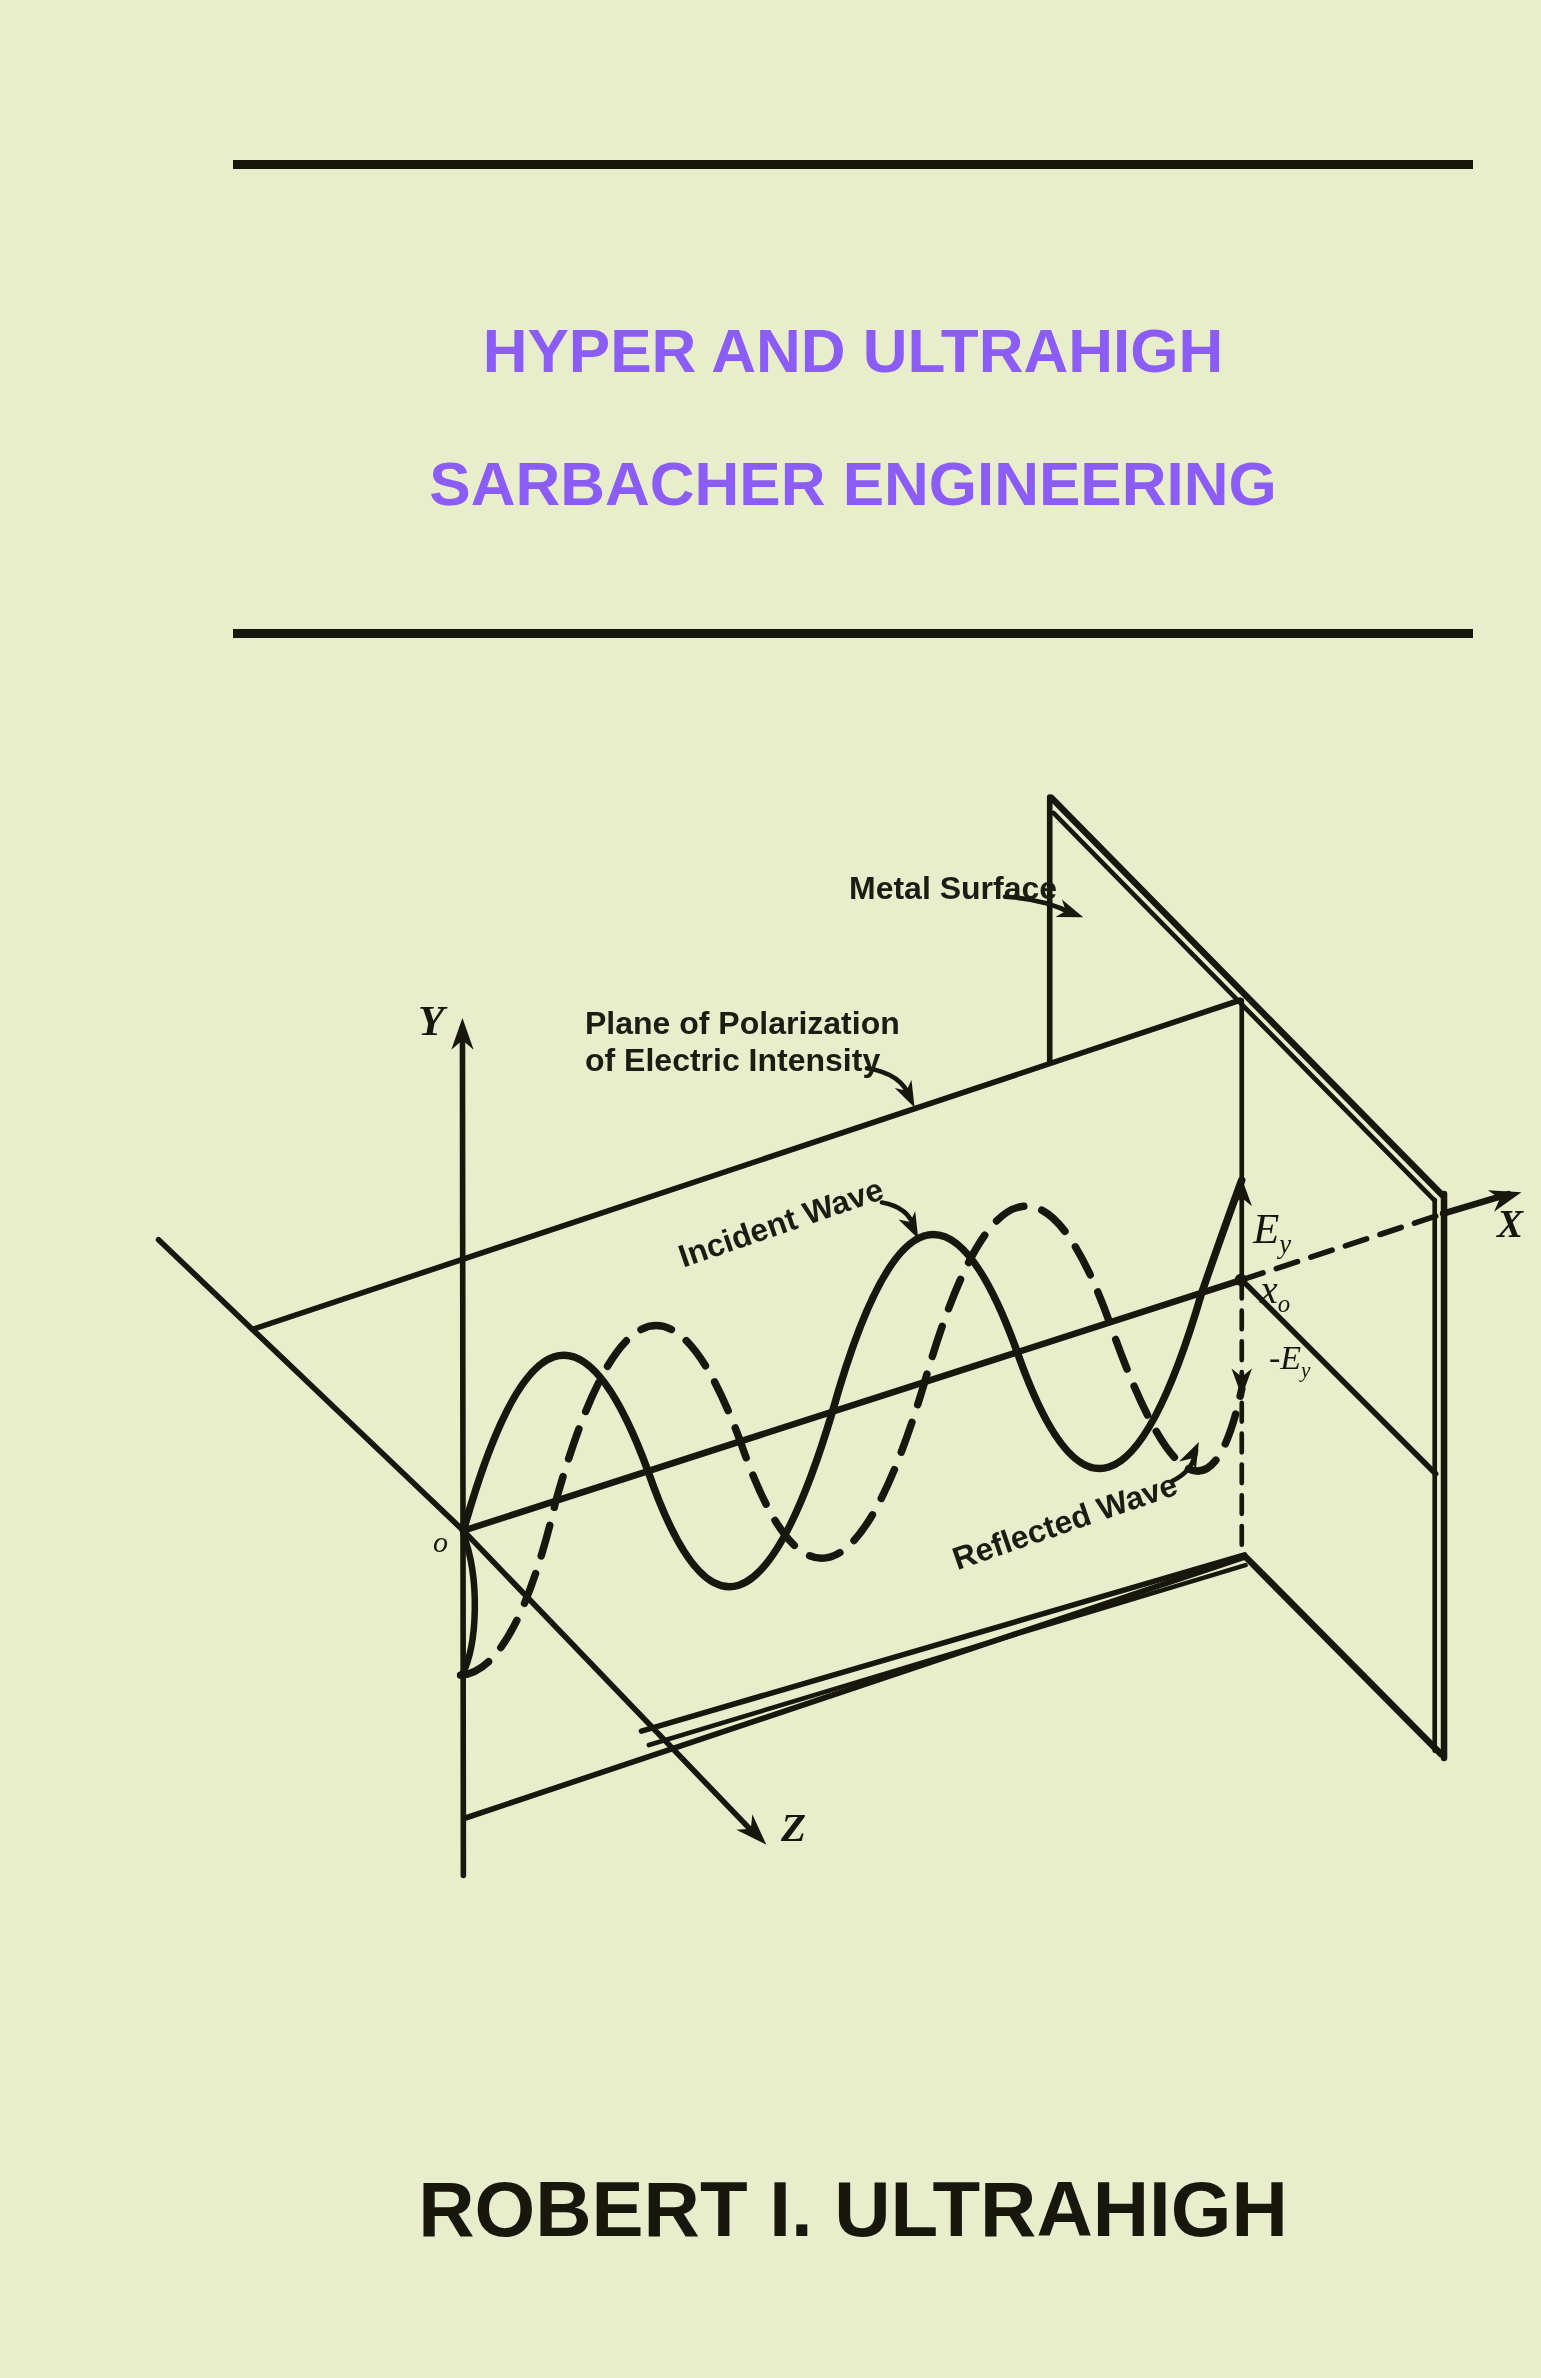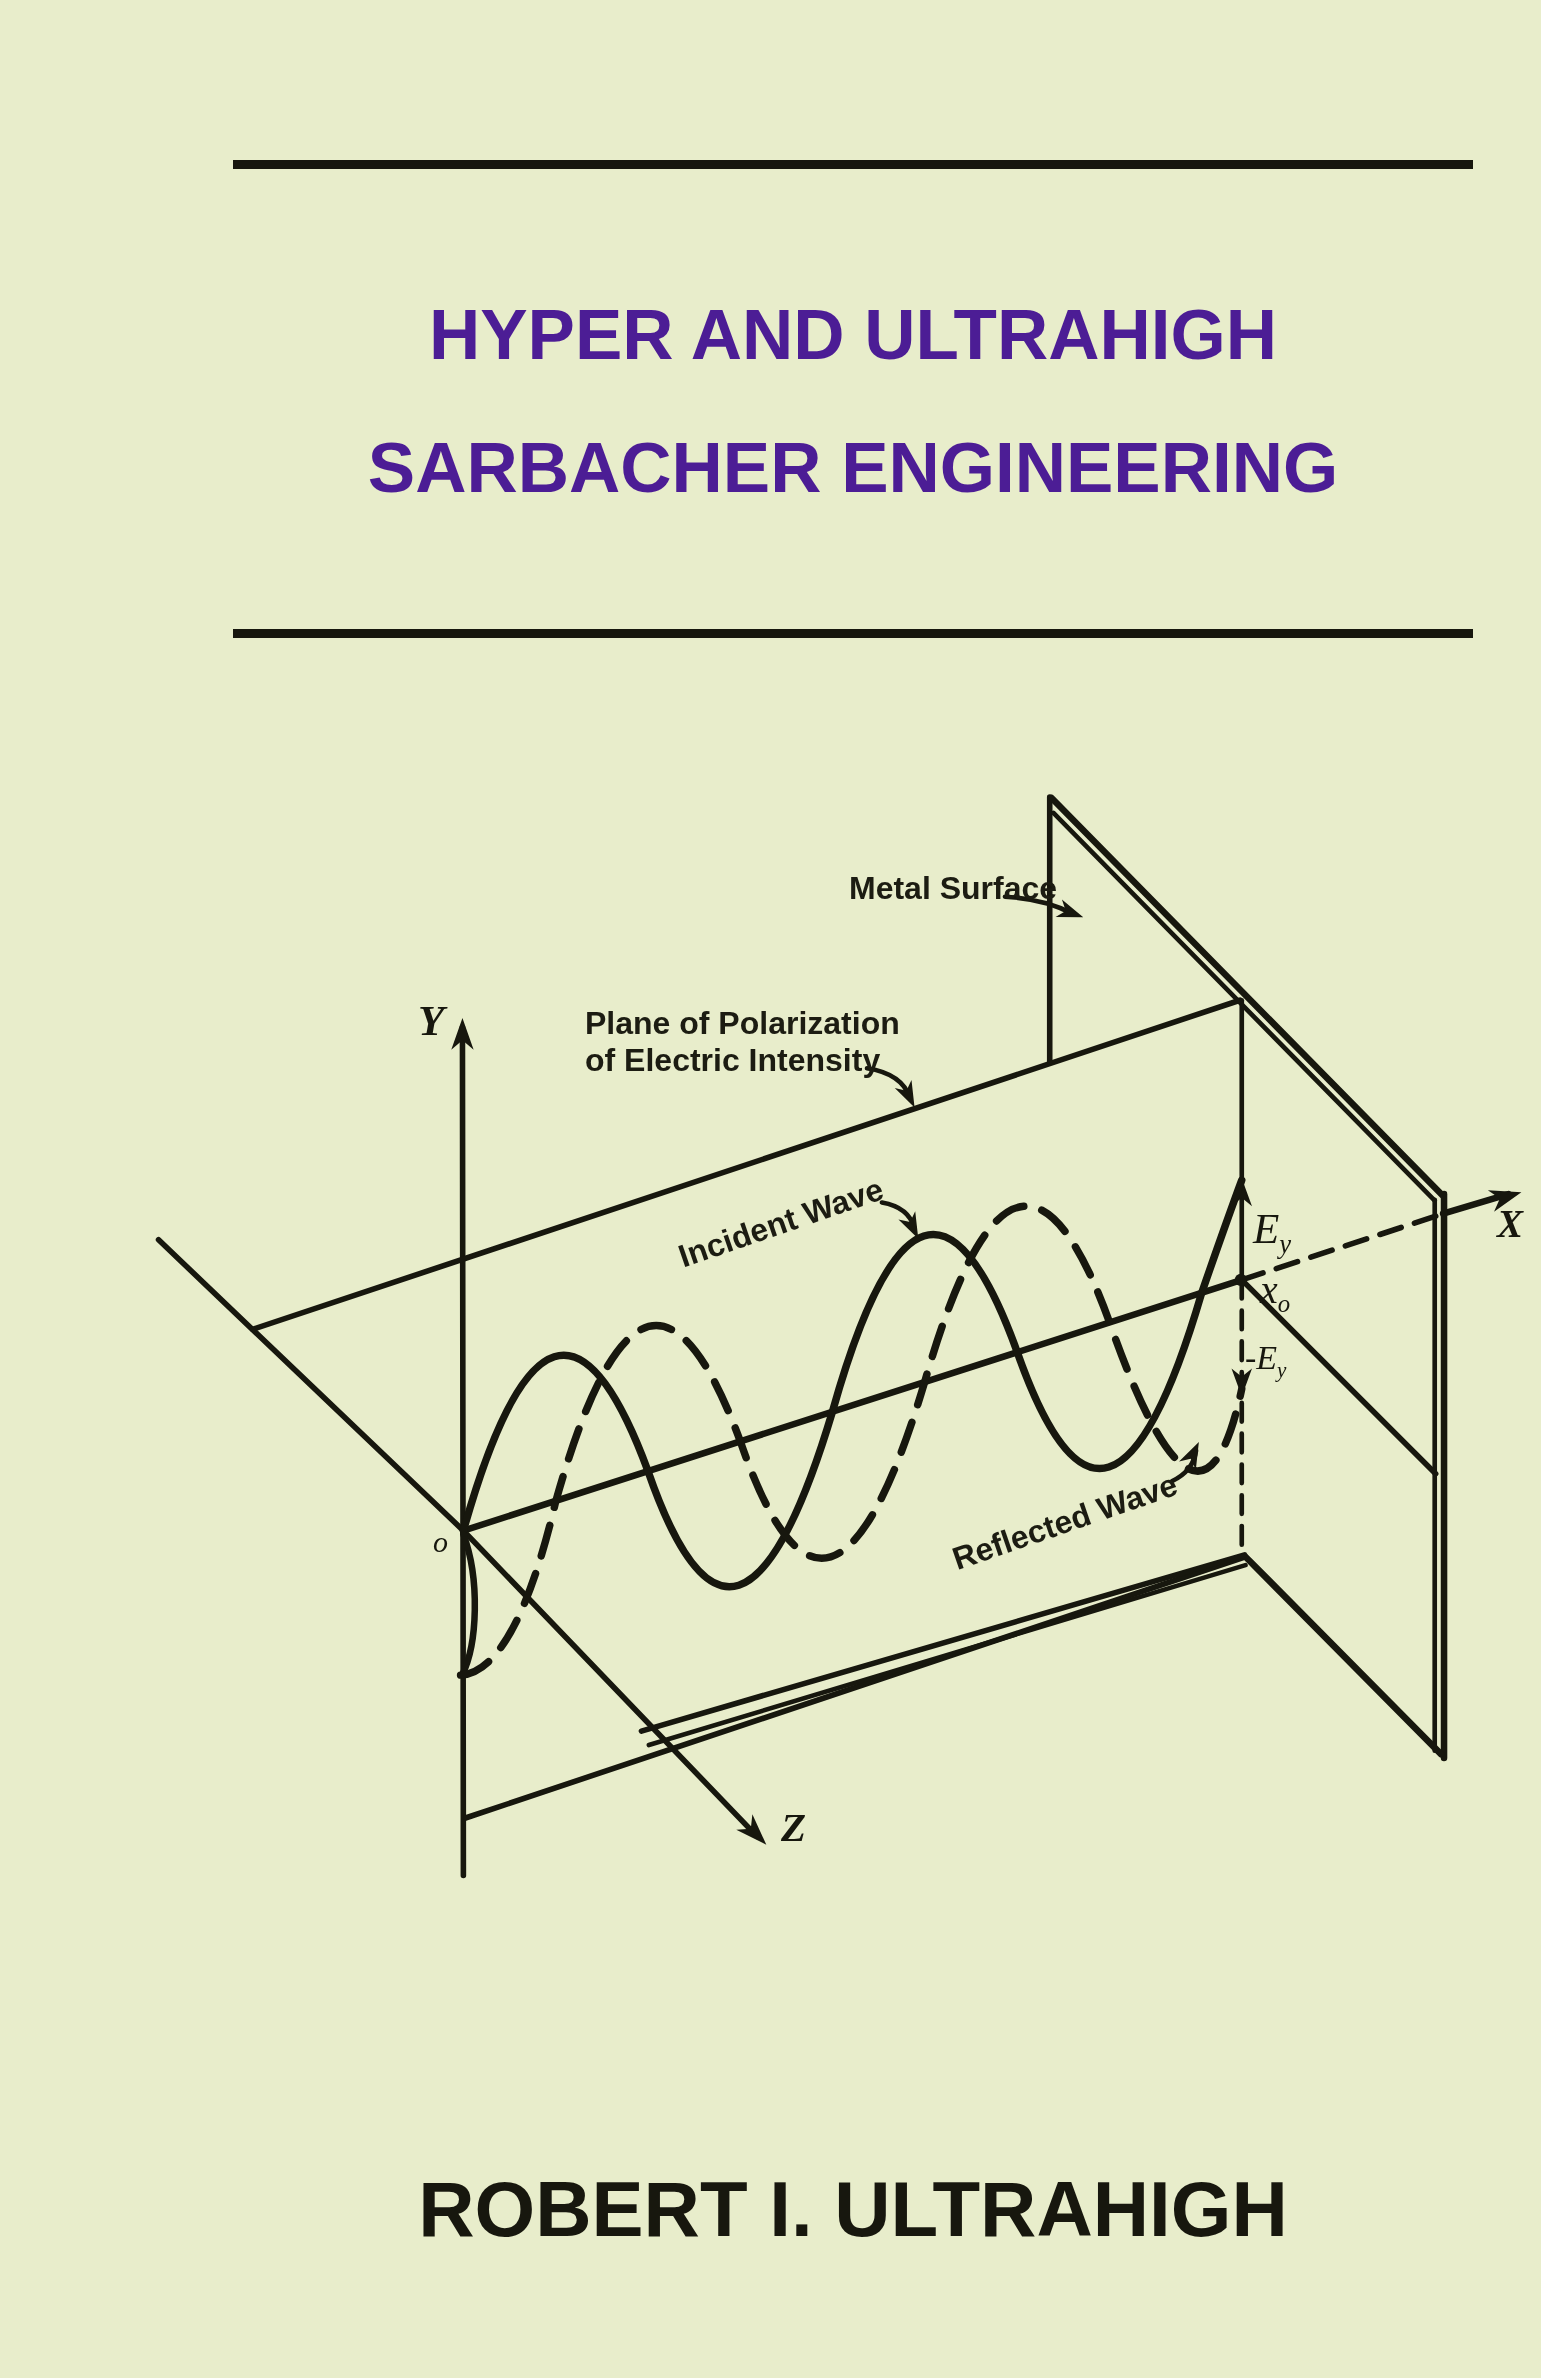--- a/index.html
+++ b/index.html
@@ -8,27 +8,27 @@
     font-family:"Liberation Sans", sans-serif;
     background:#e8edcb;
     position:relative;
     overflow:hidden;
   }
   .cover{position:absolute;inset:0;}
   .rule{position:absolute;left:233px;width:1240px;height:9.3px;background:#17170e;}
   .rule.top{top:160px;}
   .rule.bottom{top:629px;}
   .title{
-    position:absolute;left:233px;top:268px;width:1240px;
+    position:absolute;left:233px;top:284px;width:1240px;
     text-align:center;
     font-weight:bold;
-    font-size:71px;
+    font-size:62px;
     line-height:133px;
     letter-spacing:0px;
-    color:#4c1d95;
+    color:#8b5cf6;
     white-space:nowrap;
   }
   .author{
     position:absolute;left:233px;top:2167px;width:1240px;
     text-align:center;
     font-weight:bold;
     font-size:78px;
     line-height:84px;
     color:#17170e;
     white-space:nowrap;
@@ -51,21 +51,21 @@
     color:#17170e;
     white-space:nowrap;
   }
   .mathlabel sub{font-size:0.62em;line-height:0;}
   .axisY{font-size:43px;font-weight:bold;}
   .axisX{font-size:39px;font-weight:bold;}
   .axisZ{font-size:41px;font-weight:bold;}
   .originO{font-size:30px;}
   .vecE{font-size:43px;text-align:right;}
   .vecXo{font-size:40px;}
-  .vecNegE{font-size:34px;}
+  .vecNegE{font-size:34px;margin-left:24px;}
 </style>
 </head>
 <body>
 
 <div class="cover">
 
   <div class="rule top"></div>
 
   <div class="title">
     <div>HYPER AND ULTRAHIGH</div>

